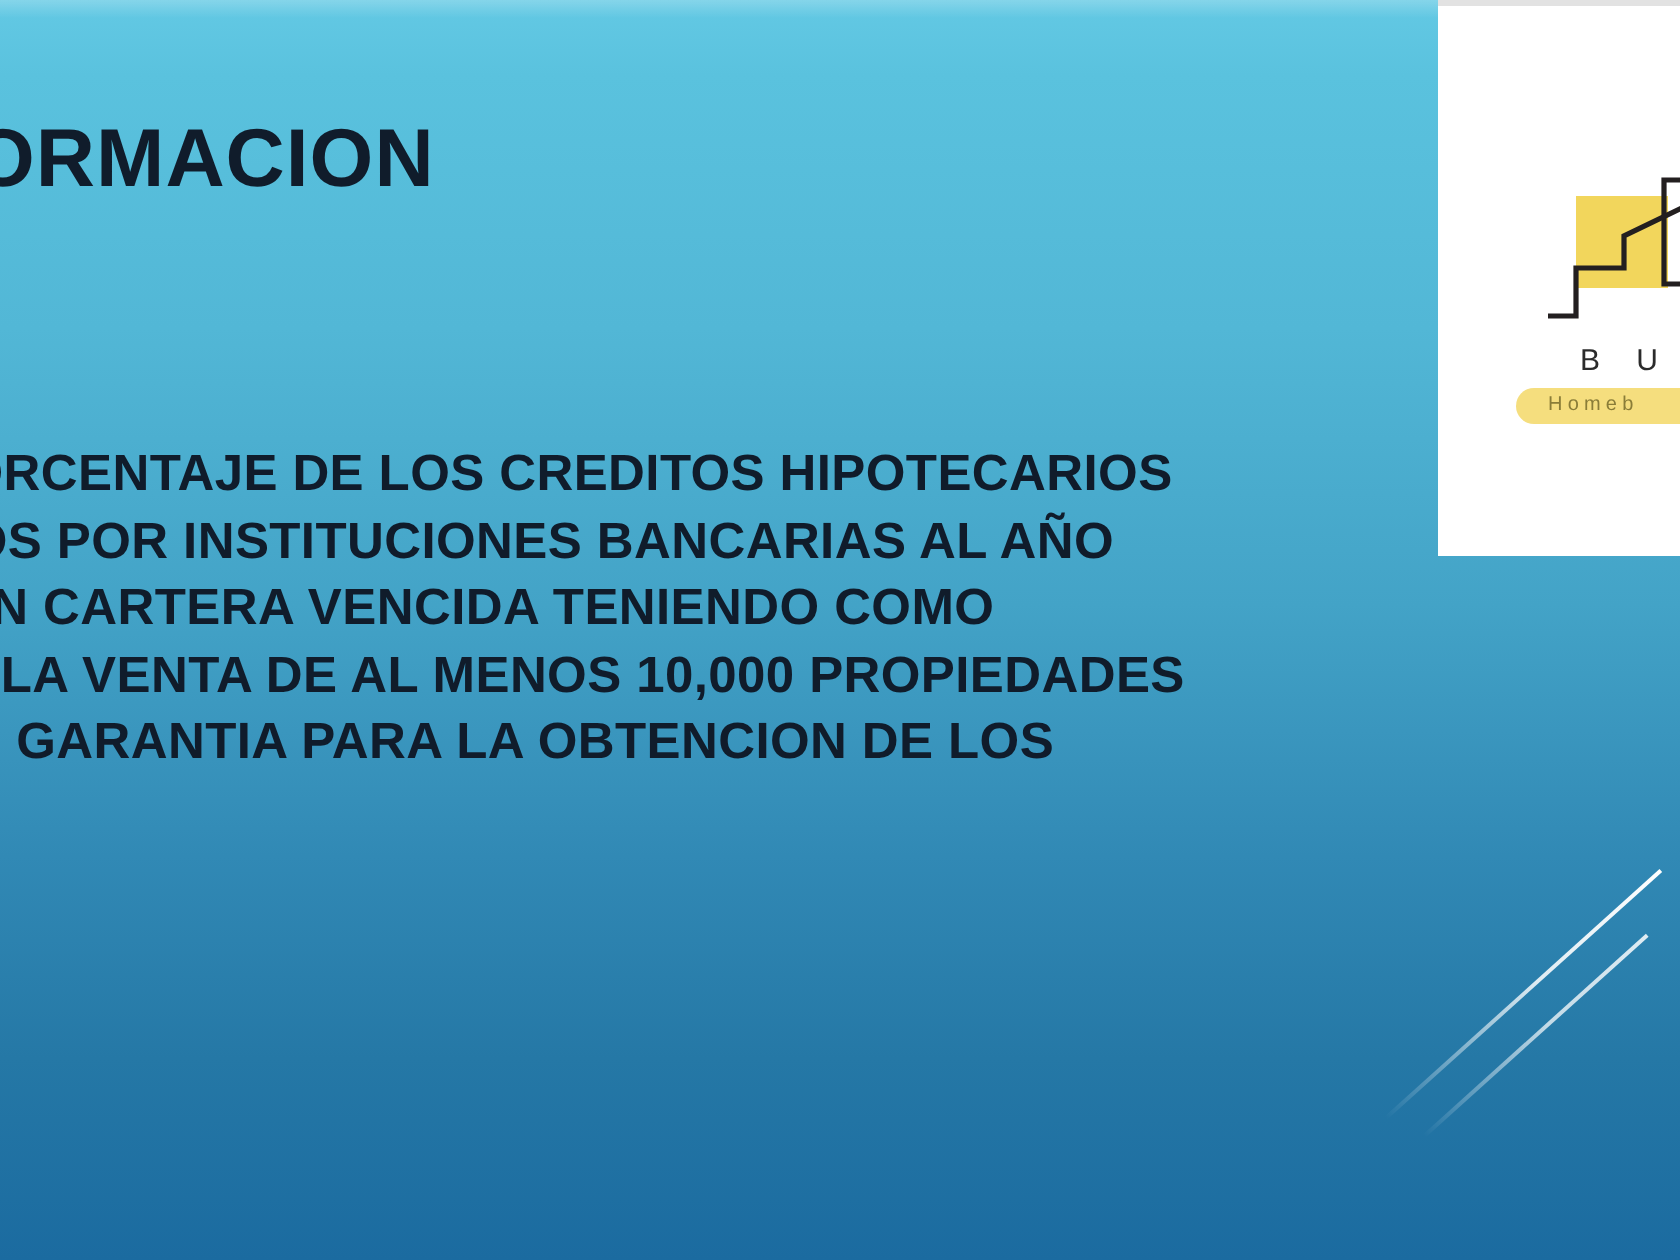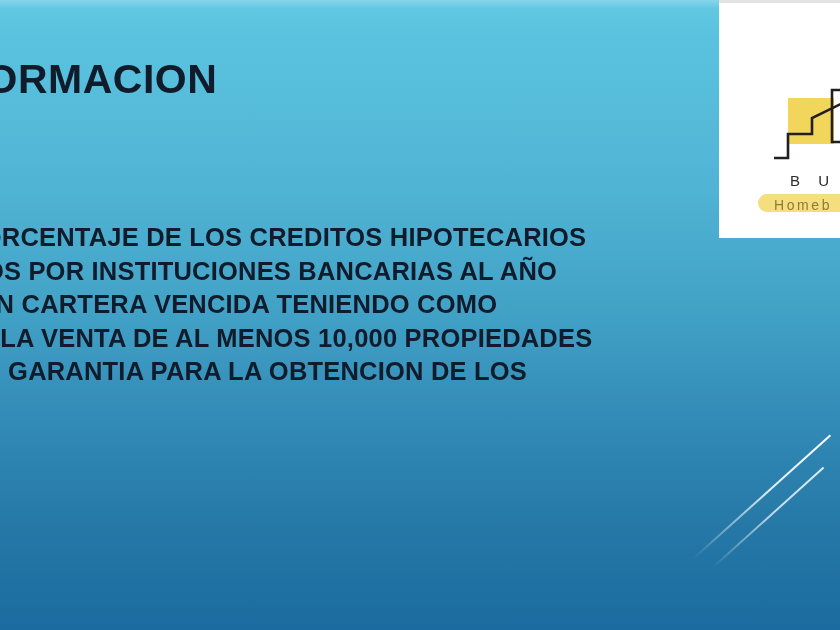--- a/index.html
+++ b/index.html
@@ -63,21 +63,21 @@
     line-height: 33.5px;
     white-space: nowrap;
   }
 
   
   .logo-panel {
     position: absolute;
     left: 719px;
     top: 0px;
     width: 121px;
-    height: 238px;
+    height: 278px;
     background: #ffffff;
     overflow: hidden;
     text-align: right;
   }
   .logo-panel::before {
     content: "";
     position: absolute;
     left: 0; top: 0;
     width: 121px; height: 3px;
     background: #e2e2e2;
@@ -109,21 +109,21 @@
     width: 140px;
     height: 18px;
     background: #f5de7e;
     border-radius: 9px;
   }
 
   .logo-tagline {
     position: absolute;
     left: 55px;
     top: 197px;
-    font-size: 14px;
+    font-size: 10px;
     letter-spacing: 2.6px;
     color: #8a7d38;
     white-space: nowrap;
   }
 
   
   .streak {
     position: absolute;
     background: linear-gradient(90deg, rgba(255,255,255,0.0) 0%, rgba(255,255,255,0.85) 55%, rgba(255,255,255,1) 100%);
     transform-origin: left center;

